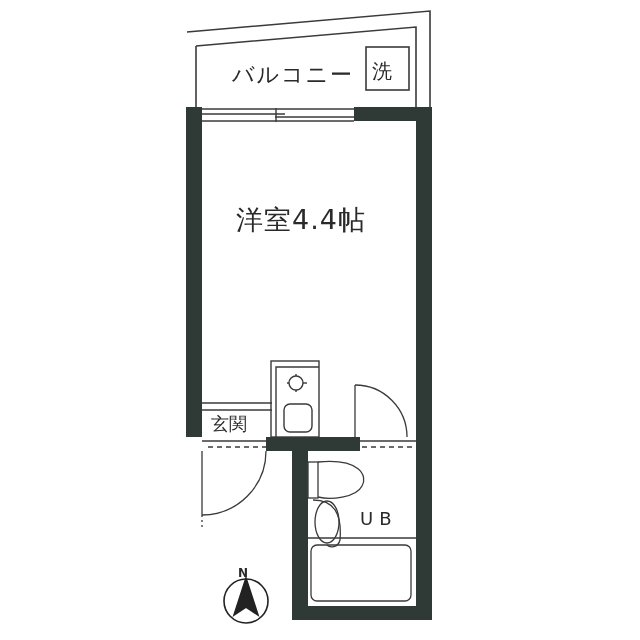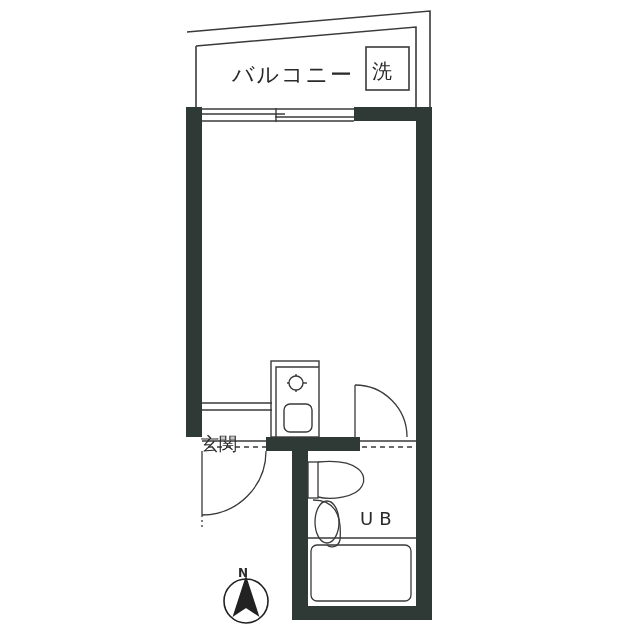--- a/index.html
+++ b/index.html
@@ -2,21 +2,21 @@
 <html><head>
 <meta charset="utf-8">
 <style>
   html,body{margin:0;padding:0;background:#ffffff;}
   body{width:640px;height:640px;position:relative;overflow:hidden;font-family:"DejaVu Sans",sans-serif;}
   .plan{position:absolute;left:0;top:0;width:640px;height:512px;}
   .label{position:absolute;color:#2a2a2a;white-space:nowrap;}
   .room-label{font-size:27px;left:236px;top:202px;letter-spacing:1px;}
   .balcony-label{font-size:22px;left:232px;top:60px;letter-spacing:2px;}
   .wash-label{font-size:20px;left:372px;top:58px;}
-  .entrance-label{font-size:18px;left:201px;top:412px;margin-top:20px;}
+  .entrance-label{font-size:18px;left:211px;top:412px;}
   .ub-label{font-size:18px;left:360px;top:508px;letter-spacing:6px;}
   .north-label{font-size:12px;left:238px;top:566px;font-weight:bold;}
 </style>
 </head>
 <body>
 
 <div class="plan">
   <svg width="640" height="640" viewBox="0 0 640 640">
 
     <g fill="none" stroke="#3a3a3a" stroke-width="1.6">
@@ -98,16 +98,17 @@
     </g>
 
     <g fill="none" stroke="#222" stroke-width="1.6">
       <circle cx="246" cy="601" r="22"></circle>
       <polygon points="246,578 234,615 246,607 258,615" fill="#222"></polygon>
     </g>
   </svg>
 
   <span class="label balcony-label">バルコニー</span>
   <span class="label wash-label">洗</span>
+  <span class="label room-label">洋室4.4帖</span>
   <span class="label entrance-label">玄関</span>
   <span class="label ub-label">UB</span>
   <span class="label north-label">N</span>
 </div>
 
 </body></html>

